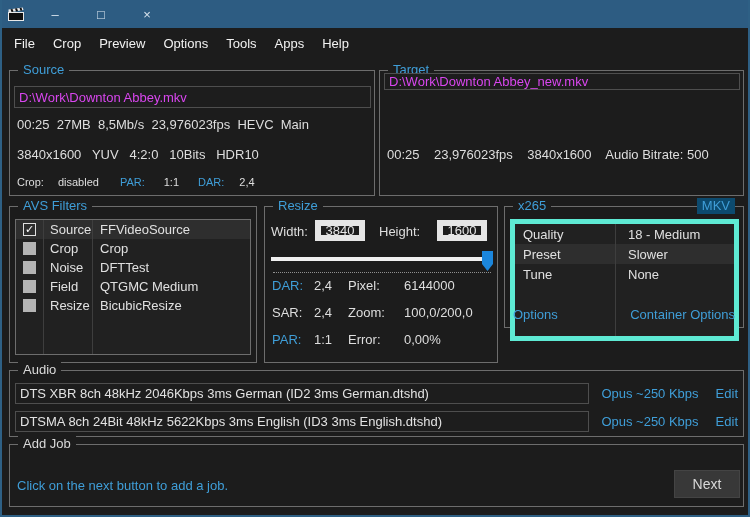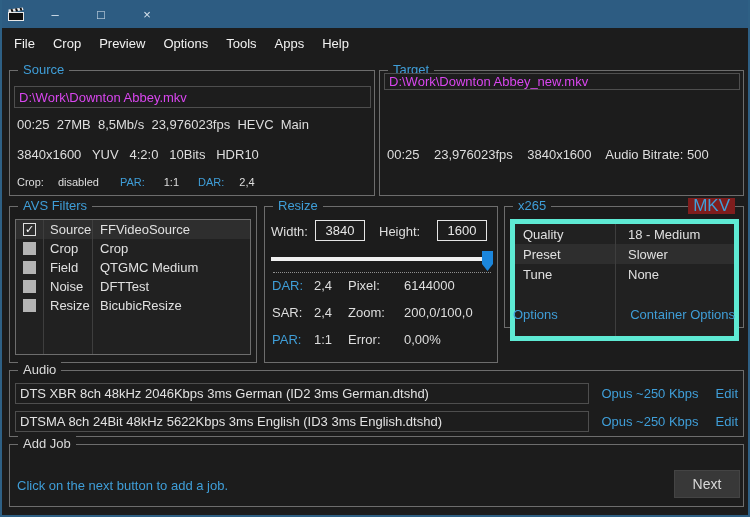--- a/index.html
+++ b/index.html
@@ -14,41 +14,41 @@
   .titlebar { height:28px; background:#2d5c82; display:flex; align-items:center; }
   .titlebar-icon { margin:0 7px 0 6px; display:flex; }
   .titlebar-title { color:#ffffff; font-size:13px; flex:1; white-space:nowrap; }
   .win-btn { width:46px; height:28px; display:flex; align-items:center; justify-content:center; color:#d9e4ee; font-size:13px; cursor:default; }
   
   .menubar { height:30px; display:flex; align-items:center; background:#1c1c1c; padding-left:3px; }
   .menu-item { padding:0 9px; color:#f2f2f2; white-space:nowrap; }
   
   .group { position:absolute; border:1px solid #6d6d6d; }
   .group-label { position:absolute; top:-9px; left:8px; background:#1c1c1c; padding:0 5px; font-size:13px; line-height:16px; white-space:nowrap; }
-  .group-label-right { position:absolute; top:-9px; right:8px; background:#7f1d1d; padding:0 5px; font-size:17px; line-height:16px; white-space:nowrap; }
+  .group-label-right { position:absolute; top:-9px; right:8px; background:#0c4a6e; padding:0 5px; font-size:13px; line-height:16px; white-space:nowrap; }
   .blue { color:#3f9ed8; }
   .gray { color:#dadada; }
   
   .textbox { position:absolute; background:#1d1d1d; border:1px solid #4e4e4e; color:#d946ef; font-size:13px; padding:0 4px; font-family:inherit; outline:none; }
   .infoline { position:absolute; white-space:pre; color:#dedede; font-size:13px; }
   .inforow { position:absolute; display:flex; align-items:flex-end; font-size:11px; color:#dedede; white-space:nowrap; }
   
   .ftable { position:absolute; border:1px solid #6d6d6d; background:#212121; overflow:hidden; }
   .frow { position:relative; display:flex; height:19px; align-items:center; }
   .frow.selected { background:#2e2e2e; }
   .fcell-check { width:27px; height:100%; display:flex; justify-content:center; align-items:center; }
   .fcell-name { width:48px; padding-left:7px; color:#e0e0e0; }
   .fcell-value { flex:1; padding-left:9px; color:#e0e0e0; white-space:nowrap; }
   .colsep { position:absolute; top:0; bottom:0; width:1px; background:#3e3e3e; }
   .checkbox { width:13px; height:13px; }
   .checkbox.checked { border:1px solid #e0e0e0; background:transparent; color:#ffffff; font-size:11px; line-height:11px; text-align:center; }
   .checkbox.unchecked { background:#b4b4b4; }
   
   .rlabel { position:absolute; font-size:13px; color:#dedede; }
-  .rinput { position:absolute; width:50px; height:21px; background:#1d1d1d; border:1px solid #e5e5e5; color:#e6e6e6; text-align:center; font-size:13px; font-family:inherit; outline:none; }
+  .rinput { position:absolute; width:50px; height:21px; background:#1d1d1d; border:6px solid #e5e5e5; color:#e6e6e6; text-align:center; font-size:13px; font-family:inherit; outline:none; }
   .slider { position:absolute; left:6px; top:42px; width:222px; height:24px; }
   .slider-track { position:absolute; left:0; right:0; top:8px; height:4px; background:#f0f0f0; }
   .slider-thumb { position:absolute; right:0; top:2px; width:11px; height:20px; background:#1b86dc; clip-path:polygon(0 0,100% 0,100% 65%,50% 100%,0 65%); }
   .slider-ticks { position:absolute; left:2px; right:2px; top:23px; border-top:1px dotted #8f8f8f; }
   .rinfo { position:absolute; left:7px; display:grid; grid-template-columns:42px 34px 56px auto; font-size:13px; color:#dedede; white-space:nowrap; }
   
   .xtable { position:absolute; border:5px solid #5eead4; background:#212121; overflow:hidden; }
   .xrow { position:relative; display:flex; height:20px; align-items:center; }
   .xrow.selected { background:#2e2e2e; }
   .xcell-name { width:100px; padding-left:8px; color:#e0e0e0; }
@@ -134,29 +134,29 @@
         <div class="fcell-check">
             <span class="checkbox unchecked"></span>
           </div>
         <div class="fcell-name">Crop</div>
         <div class="fcell-value">Crop</div>
       </div>
       <div class="frow">
         <div class="fcell-check">
             <span class="checkbox unchecked"></span>
           </div>
+        <div class="fcell-name">Noise</div>
+        <div class="fcell-value">DFTTest</div>
+      </div>
+      <div class="frow">
+        <div class="fcell-check">
+            <span class="checkbox unchecked"></span>
+          </div>
         <div class="fcell-name">Field</div>
         <div class="fcell-value">QTGMC Medium</div>
-      </div>
-      <div class="frow">
-        <div class="fcell-check">
-            <span class="checkbox unchecked"></span>
-          </div>
-        <div class="fcell-name">Noise</div>
-        <div class="fcell-value">DFTTest</div>
       </div>
       <div class="frow">
         <div class="fcell-check">
             <span class="checkbox unchecked"></span>
           </div>
         <div class="fcell-name">Resize</div>
         <div class="fcell-value">BicubicResize</div>
       </div>
       <div class="colsep" style="left:27px;"></div>
       <div class="colsep" style="left:76px;"></div>
@@ -177,21 +177,21 @@
     <div class="rinfo" style="top:71px;">
       <span class="blue">DAR:</span>
       <span>2,4</span>
       <span>Pixel:</span>
       <span>6144000</span>
     </div>
     <div class="rinfo" style="top:98px;">
       <span>SAR:</span>
       <span>2,4</span>
       <span>Zoom:</span>
-      <span>200,0/100,0</span>
+      <span>100,0/200,0</span>
     </div>
     <div class="rinfo" style="top:125px;">
       <span class="blue">PAR:</span>
       <span>1:1</span>
       <span>Error:</span>
       <span>0,00%</span>
     </div>
   </div>
 
   <div class="group" style="left:502px; top:206px; width:240px; height:122px;">

